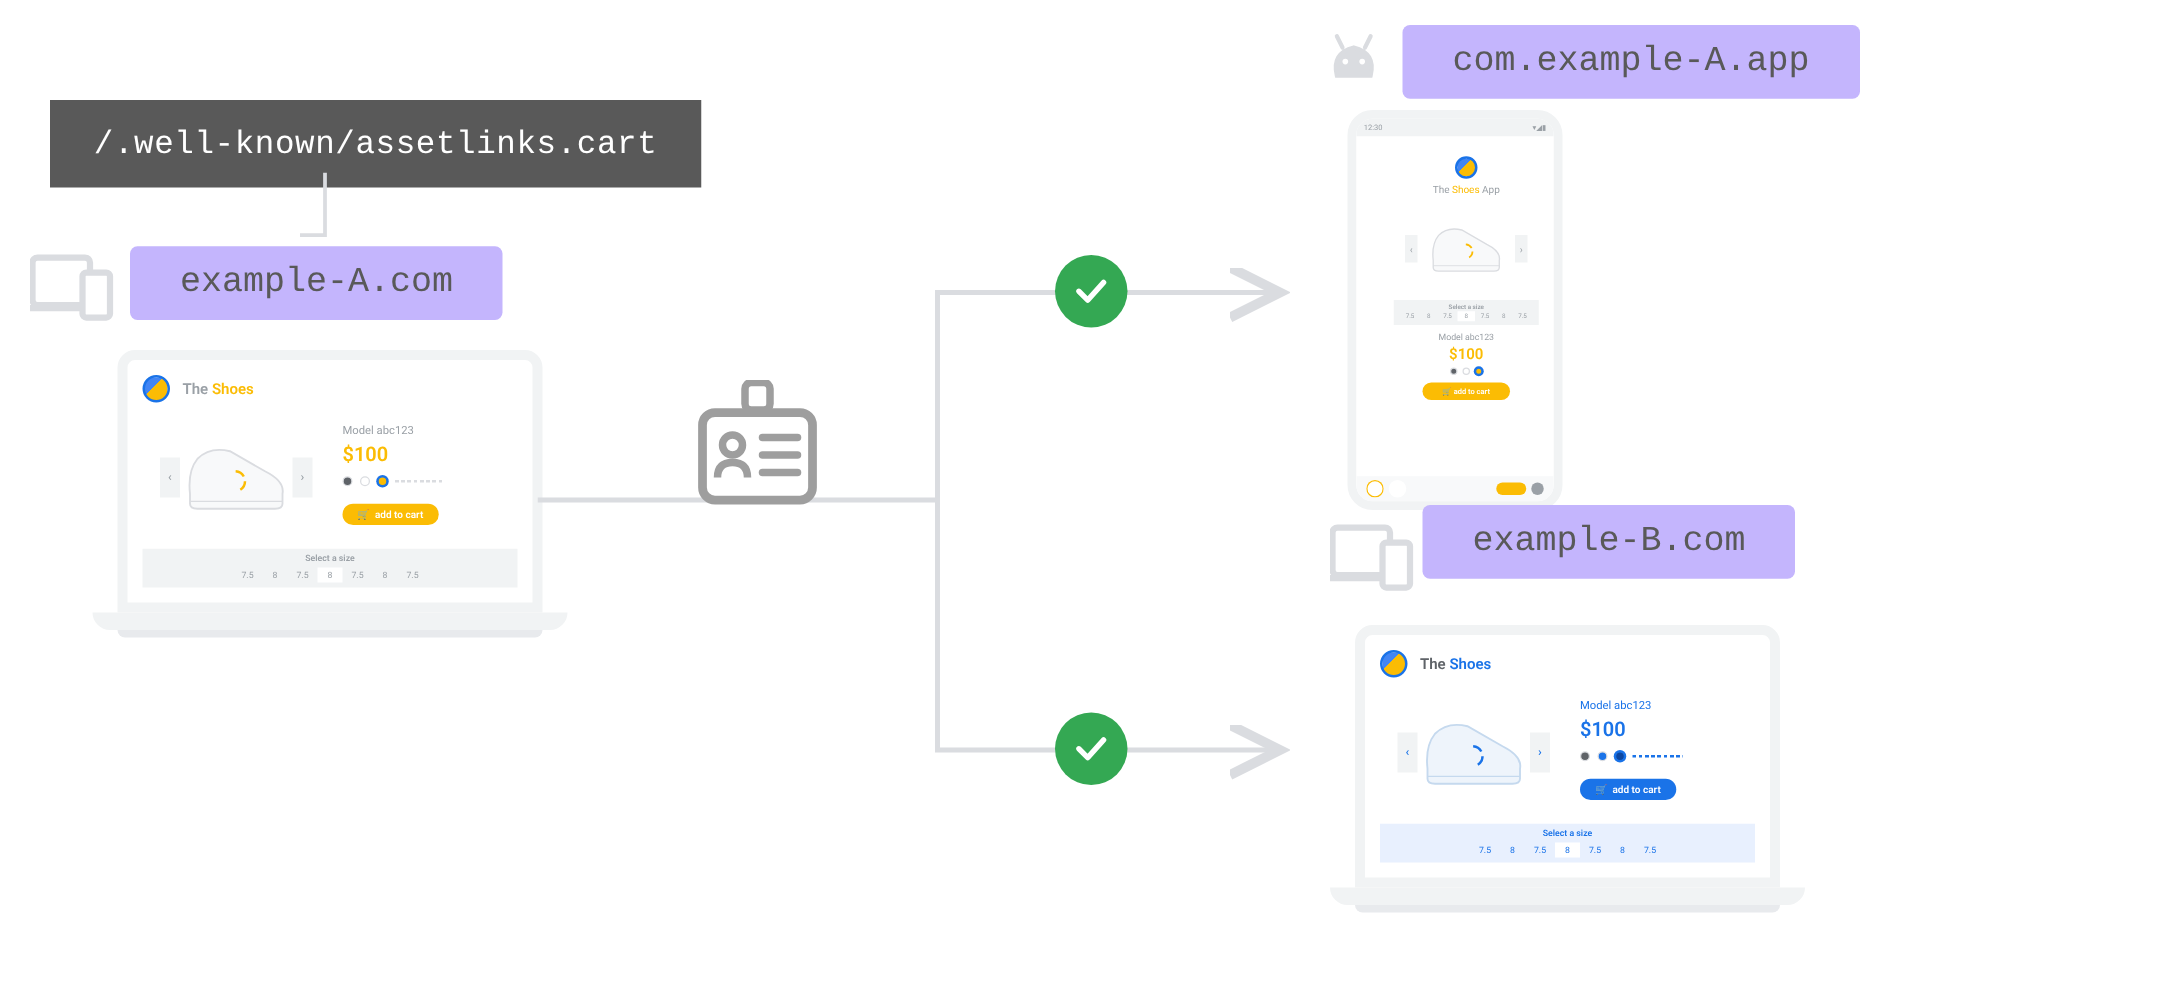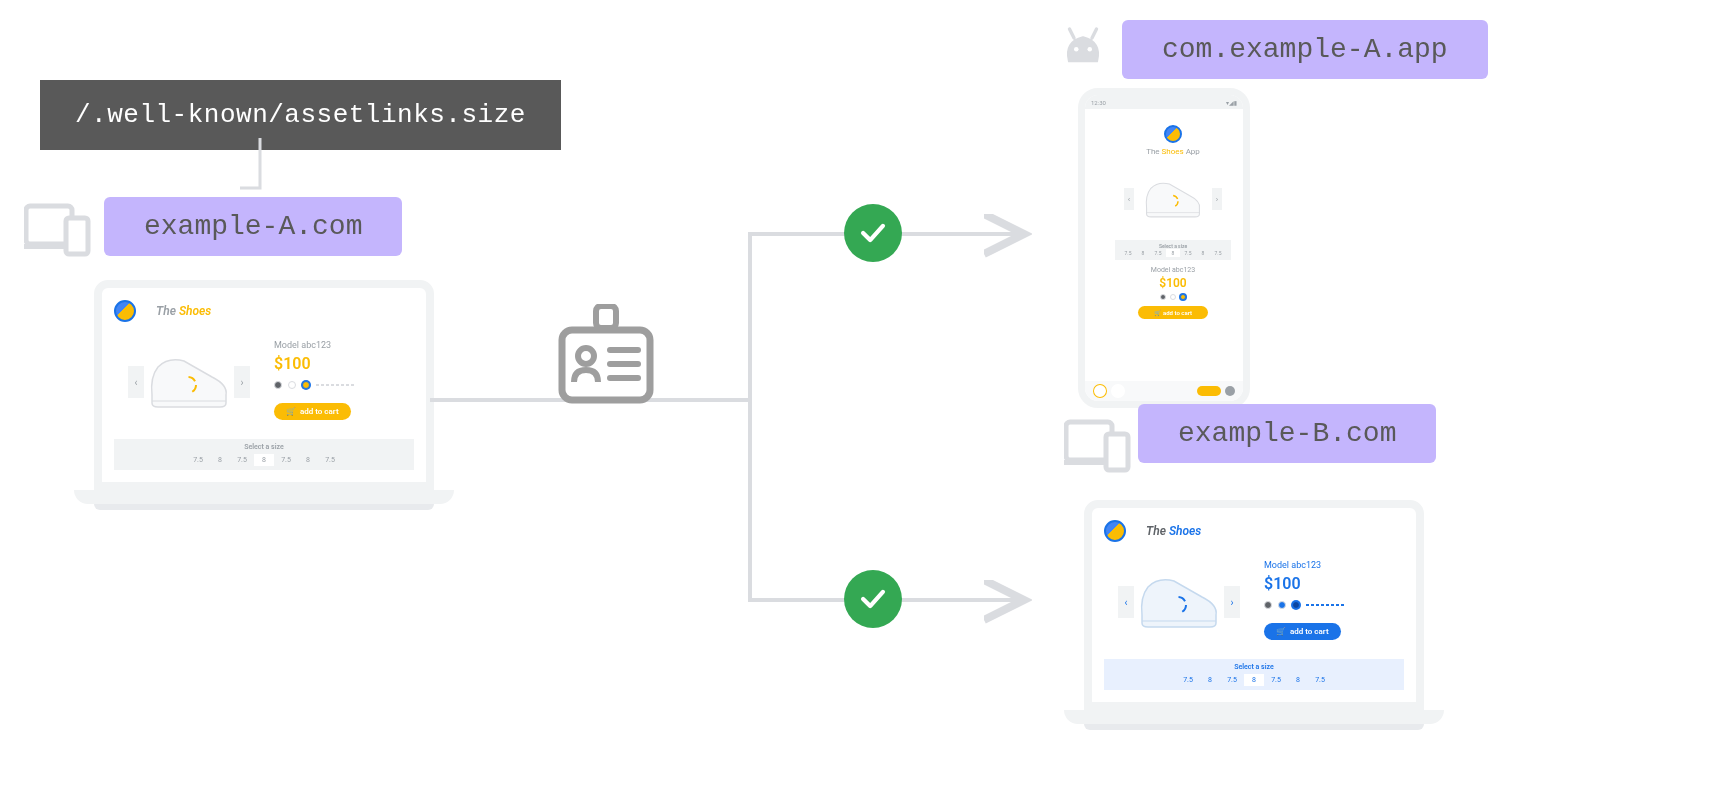--- a/index.html
+++ b/index.html
@@ -94,23 +94,22 @@
     
     .screen-content {
       padding: 12px;
       height: 100%;
       display: flex;
       flex-direction: column;
     }
     .screen-header {
       display: flex;
       align-items: center;
-      gap: 20px;
+      gap: 10px;
       margin-bottom: 10px;
-      font-style: italic;
     }
     .logo-icon {
       width: 22px;
       height: 22px;
       border-radius: 50%;
       background: linear-gradient(135deg, #4285f4 40%, #fbbc04 40%);
       border: 2px solid #1a73e8;
     }
     .brand-text {
       font-size: 12px;
@@ -280,21 +279,21 @@
       align-items: center;
       justify-content: center;
     }
     .checkmark svg { width: 34px; height: 34px; }
     .check-1 { top: 204px; left: 844px; }
     .check-2 { top: 570px; left: 844px; }
   </style>
 </head>
 <body>
 
-<div class="assetlinks-badge">/.well-known/assetlinks.size</div>
+<div class="assetlinks-badge">/.well-known/assetlinks.cart</div>
 
 <svg class="connector-line" style="top:138px; left:240px;" width="40" height="70">
   <path d="M 20 0 L 20 50 L 0 50"></path>
 </svg>
 
 <svg class="devices-icon devices-a" width="70" height="60" viewBox="0 0 70 60">
   <rect x="2" y="6" width="46" height="38" rx="4" fill="none" stroke="currentColor" stroke-width="5"></rect>
   <rect x="0" y="44" width="50" height="5" fill="currentColor"></rect>
   <rect x="42" y="18" width="22" height="36" rx="3" fill="#fff" stroke="currentColor" stroke-width="5"></rect>
 </svg>

